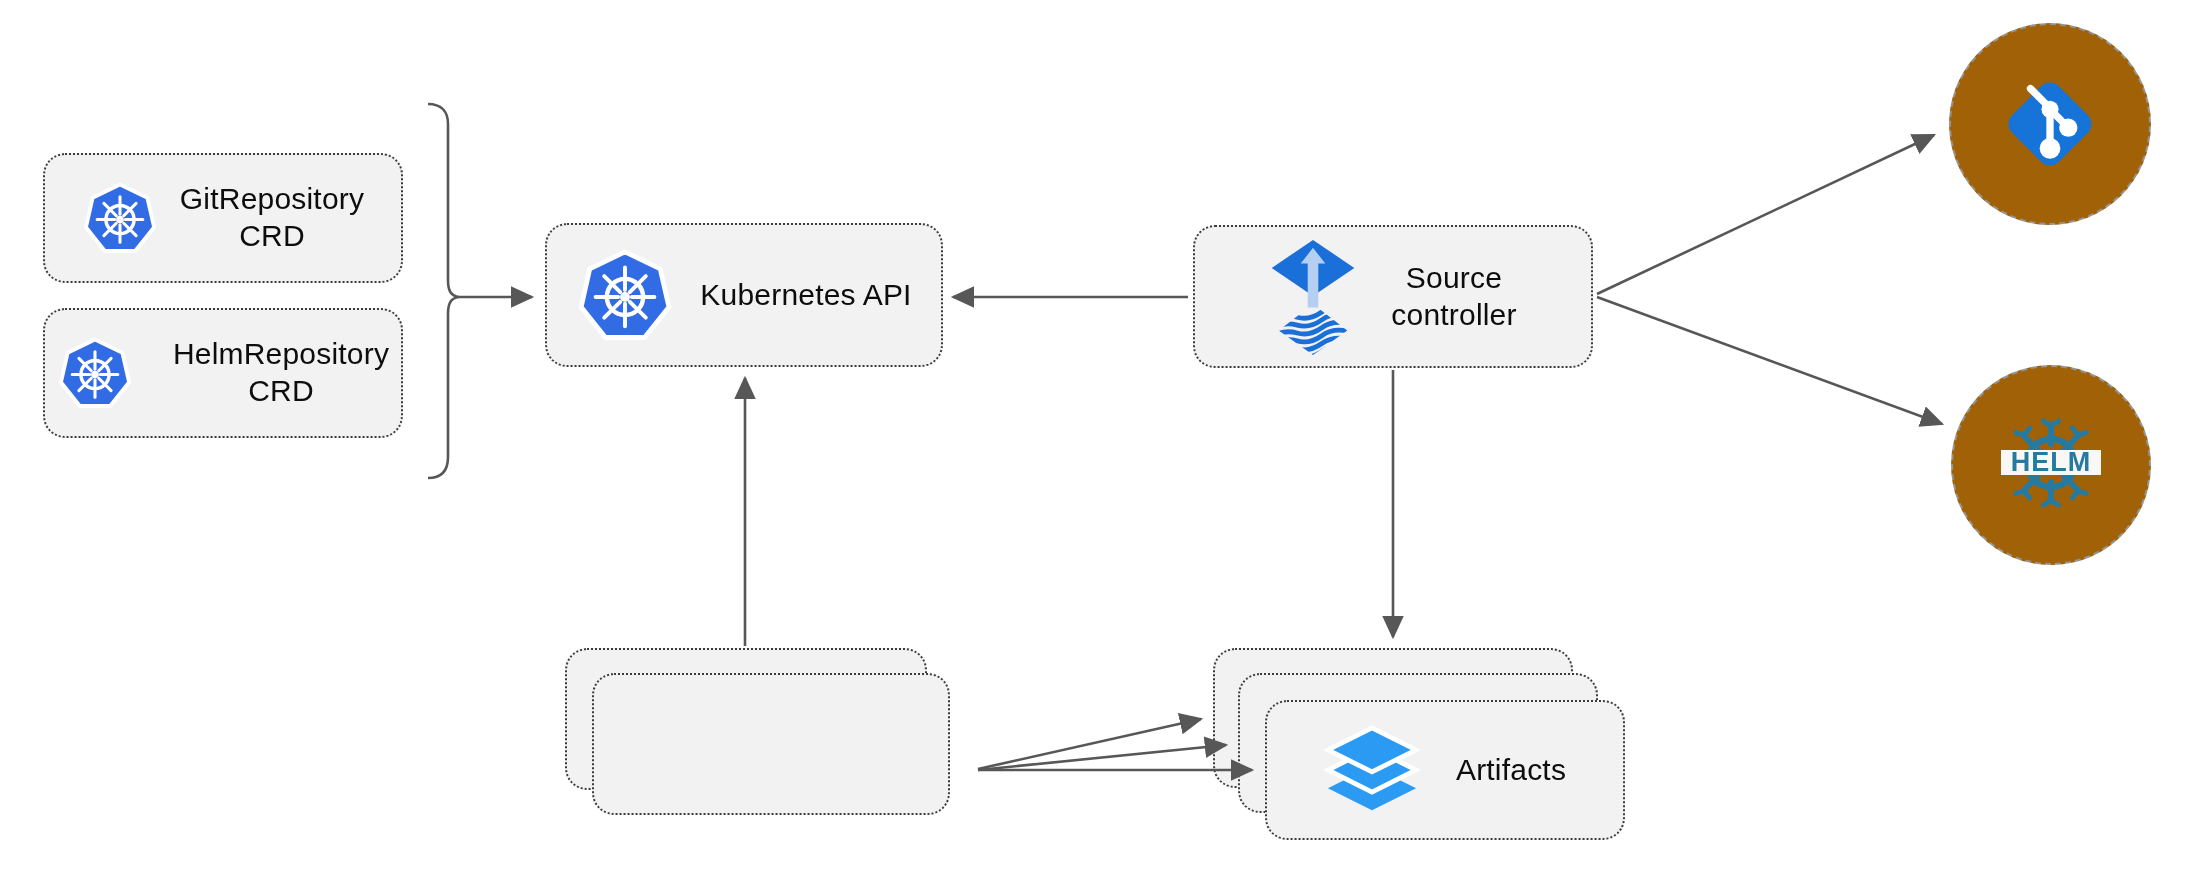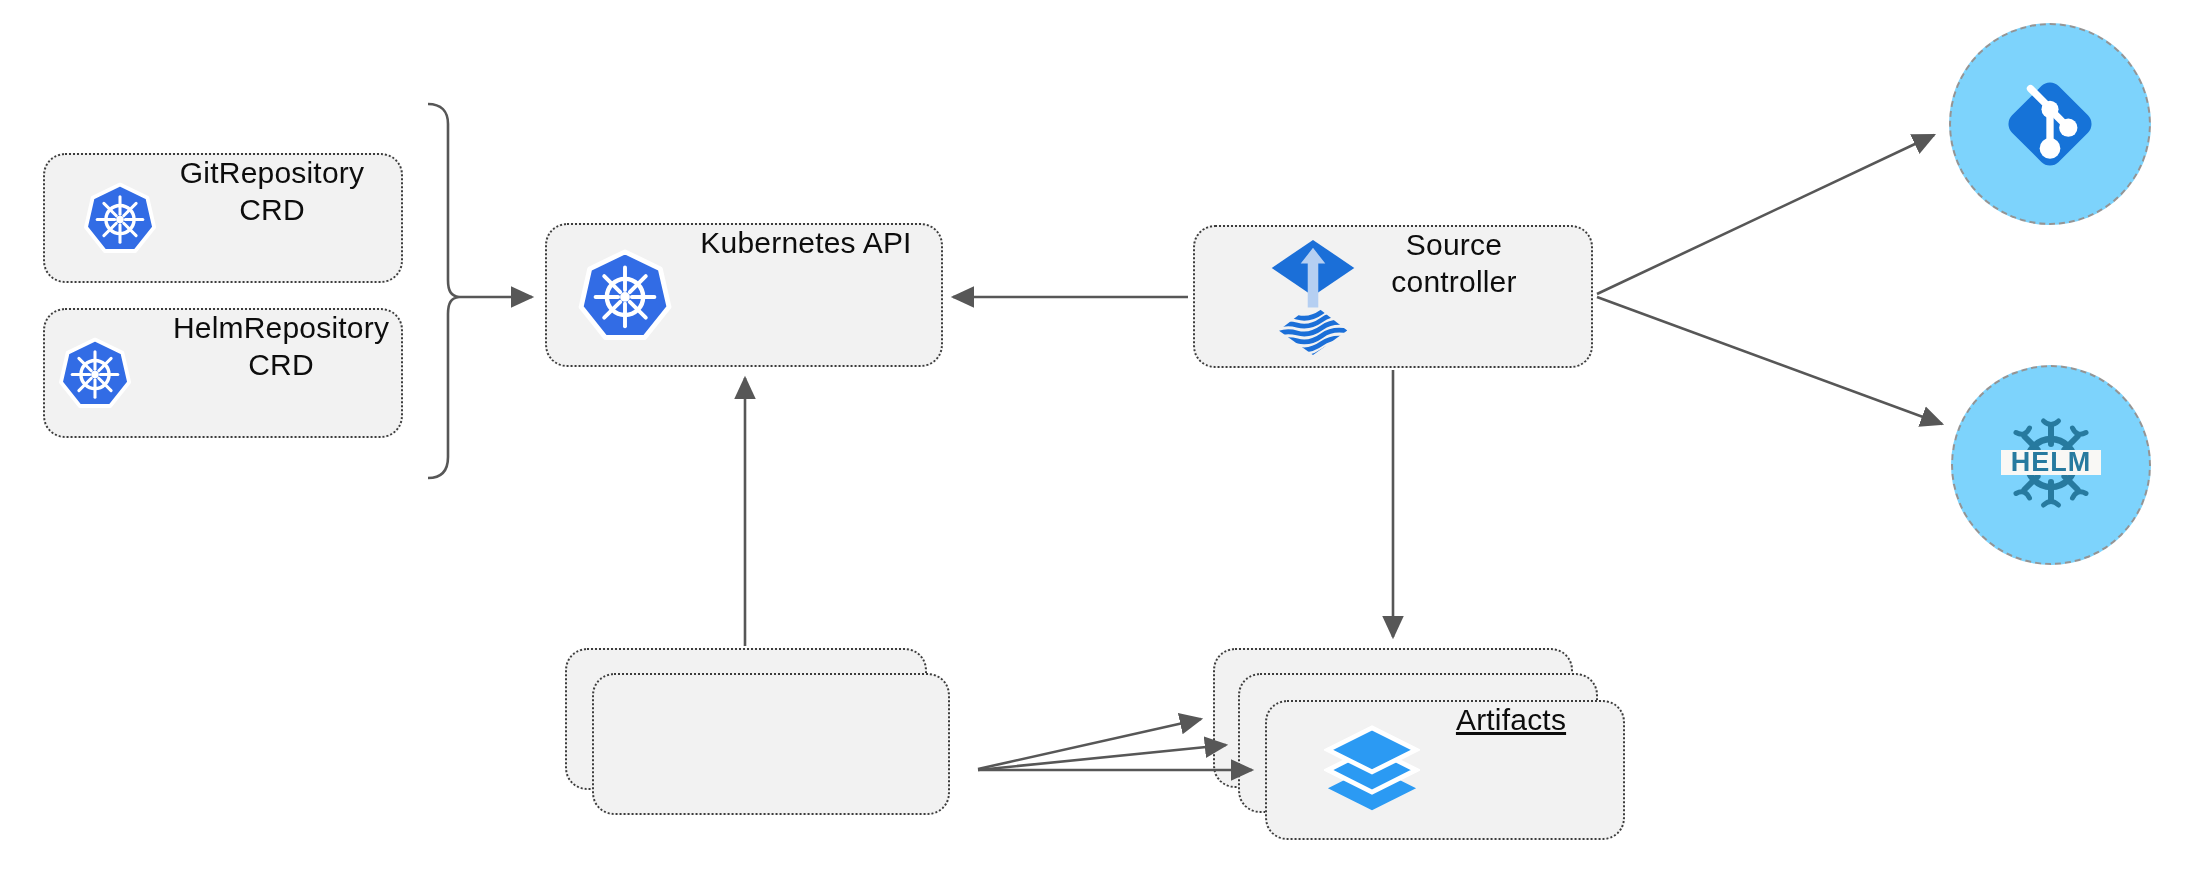--- a/index.html
+++ b/index.html
@@ -3,27 +3,27 @@
 <meta charset="utf-8">
 <style>
   html,body{margin:0;padding:0;background:#ffffff;}
   .canvas{
     position:relative;width:2198px;height:878px;background:#ffffff;overflow:hidden;
     font-family:"Liberation Sans",sans-serif;color:#0d0d0d;
   }
   .connectors{position:absolute;left:0;top:0;width:2198px;height:878px;z-index:6;pointer-events:none;}
   .box{
     position:absolute;background:#f2f2f2;border:2px dotted #3c3c3c;border-radius:22px;
-    box-sizing:border-box;display:flex;justify-content:center;gap:26px;z-index:3;
+    box-sizing:border-box;display:flex;align-items:center;justify-content:center;gap:26px;z-index:3;
   }
   .ghost{z-index:2;}
   .box .lbl{font-size:30px;line-height:1.22;text-align:center;letter-spacing:0.2px;}
   .box .lbl span{display:block;}
   .endpoint{
-    position:absolute;background:#7dd3fc;border:2.5px dashed #949494;border-radius:50%;
+    position:absolute;background:#a16207;border:2.5px dashed #949494;border-radius:50%;
     box-sizing:border-box;display:flex;align-items:center;justify-content:center;z-index:3;
   }
   .icon{display:flex;align-items:center;justify-content:center;flex:0 0 auto;}
 </style>
 </head>
 <body>
 
 <div class="canvas">
 
   <svg class="connectors" viewBox="0 0 2198 878">
@@ -147,21 +147,21 @@
       <span>Source</span>
       <span>controller</span>
     </span>
   </div>
 
   <div class="box ghost" style="left:565px;top:648px;width:362px;height:142px;"></div>
   <div class="box ghost" style="left:592px;top:673px;width:358px;height:142px;"></div>
 
   <div class="box ghost" style="left:1213px;top:648px;width:360px;height:140px;"></div>
   <div class="box ghost" style="left:1238px;top:673px;width:360px;height:140px;"></div>
-  <div class="box" style="left:1265px;top:700px;width:360px;height:140px;gap:36px;text-decoration:underline;">
+  <div class="box" style="left:1265px;top:700px;width:360px;height:140px;gap:36px;">
     <span class="icon">
       <svg width="96" height="92" viewBox="0 0 100 96">
         <polygon points="50,44 96,67 50,90 4,67" fill="#2b9af3"></polygon>
         <polygon points="50,25 96,48 50,71 4,48" fill="#2b9af3" stroke="#ffffff" stroke-width="5"></polygon>
         <polygon points="50,4 96,27 50,50 4,27" fill="#2b9af3" stroke="#ffffff" stroke-width="5"></polygon>
       </svg>
     </span>
     <span class="lbl">
       <span>Artifacts</span>
     </span>

